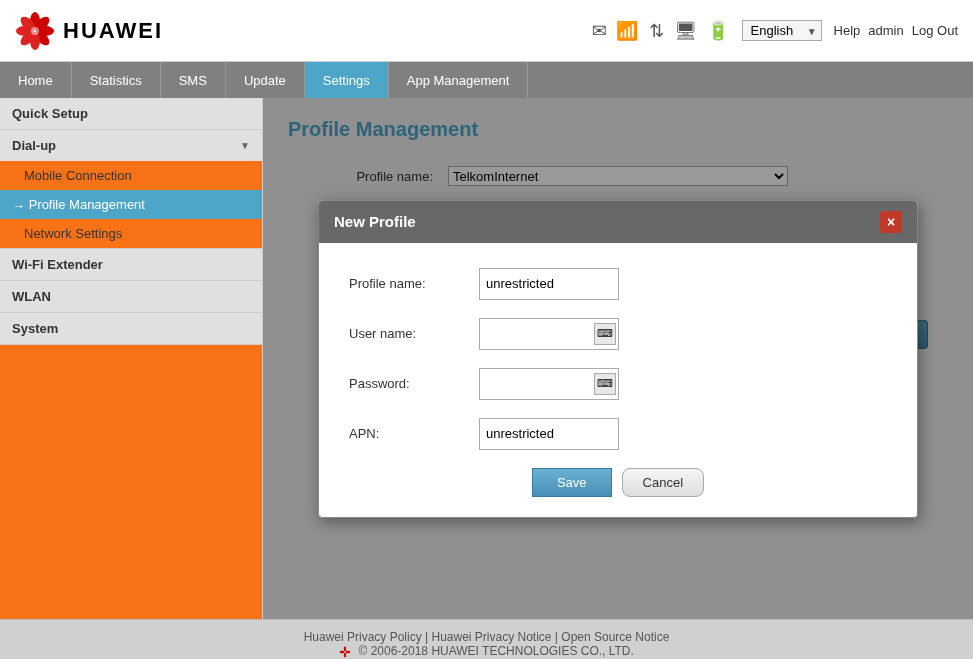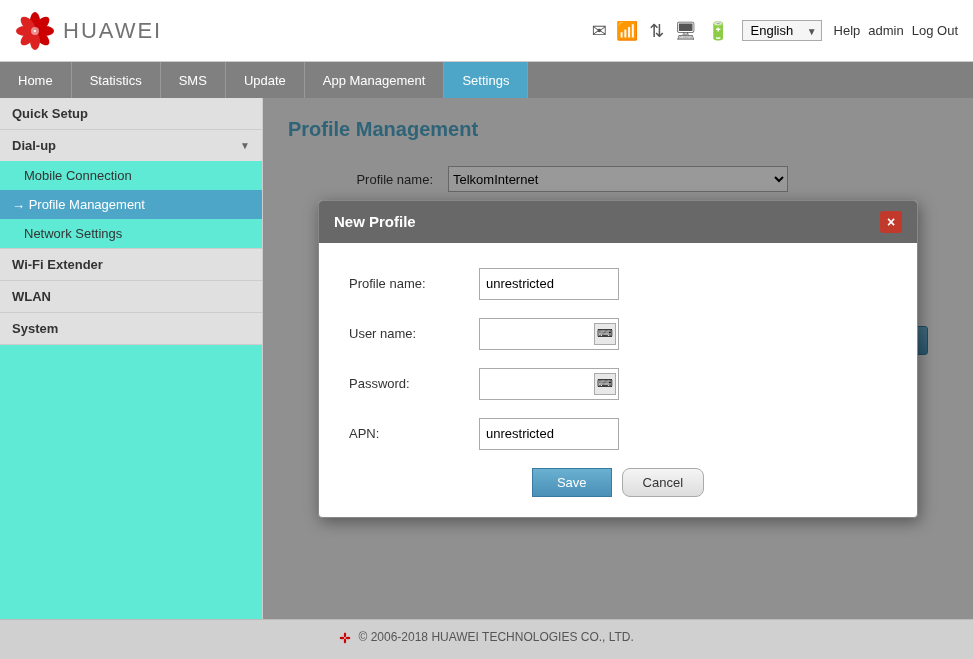--- a/index.html
+++ b/index.html
@@ -10,21 +10,21 @@
       background: #fff;
       display: flex;
       align-items: center;
       justify-content: space-between;
       padding: 5px 15px;
       border-bottom: 1px solid #ccc;
       height: 62px;
     }
     #logo-area { display: flex; align-items: center; gap: 8px; }
     #logo-flower { width: 40px; height: 40px; }
-    #logo-text { font-size: 22px; font-weight: normal; color: #737373; letter-spacing: 2px; }
+    #logo-text { font-size: 22px; font-weight: bold; color: #000000; letter-spacing: 2px; }
     #top-right { display: flex; align-items: center; gap: 12px; }
     #lang-select-wrap { position: relative; display: inline-block; }
     #lang-select {
       appearance: none;
       -webkit-appearance: none;
       border: 1px solid #aaa;
       background: #f5f5f5;
       padding: 2px 22px 2px 8px;
       font-size: 13px;
       cursor: pointer;
@@ -52,21 +52,21 @@
       user-select: none;
     }
     .nav-item.active { background: #4da6c8; color: #fff; }
 
     
     #main-layout { display: flex; min-height: calc(659px - 62px - 36px - 40px); }
 
     
     #sidebar {
       width: 263px;
-      background: #5eead4;
+      background: #f97316;
       border-right: 1px solid #ccc;
       flex-shrink: 0;
     }
     .sidebar-section {
       border-bottom: 1px solid #ccc;
     }
     .sidebar-section-header {
       background: #e0e0e0;
       padding: 8px 12px;
       font-weight: bold;
@@ -115,21 +115,21 @@
     .form-input {
       width: 340px;
       height: 26px;
       border: 1px solid #aaa;
       background: #fff;
       padding: 0 6px;
       font-size: 13px;
     }
     .form-select {
       width: 340px;
-      height: 26px;
+      height: 20px;
       border: 1px solid #aaa;
       background: #fff;
       font-size: 13px;
     }
 
     
     .button-row {
       display: flex;
       gap: 10px;
       margin-top: 10px;
@@ -297,22 +297,22 @@
       <span>Log Out</span>
     </div>
   </div>
 </div>
 
 <div id="nav-bar">
   <div class="nav-item">Home</div>
   <div class="nav-item">Statistics</div>
   <div class="nav-item">SMS</div>
   <div class="nav-item">Update</div>
+  <div class="nav-item active">Settings</div>
   <div class="nav-item">App Management</div>
-  <div class="nav-item active">Settings</div>
 </div>
 
 <div id="main-layout">
 
   <div id="sidebar">
     <div class="sidebar-section">
       <div class="sidebar-section-header">Quick Setup</div>
     </div>
     <div class="sidebar-section">
       <div class="sidebar-section-header collapsible">
@@ -402,20 +402,27 @@
             <button class="btn-save">Save</button>
             <button class="btn-cancel">Cancel</button>
           </div>
         </div>
       </div>
     </div>
   </div>
 </div>
 
 <div id="footer">
+  <div>
+    <a href="#">Huawei Privacy Policy</a>
+    <span> | </span>
+    <a href="#">Huawei Privacy Notice</a>
+    <span> | </span>
+    <a href="#">Open Source Notice</a>
+  </div>
   <div>
     <svg width="12" height="12" viewBox="0 0 40 40" style="vertical-align:middle;margin-right:4px">
       <ellipse cx="20" cy="10" rx="4" ry="8" fill="#cc0000" transform="rotate(0 20 20)"></ellipse>
       <ellipse cx="20" cy="10" rx="4" ry="8" fill="#cc0000" transform="rotate(90 20 20)"></ellipse>
       <ellipse cx="20" cy="10" rx="4" ry="8" fill="#cc0000" transform="rotate(180 20 20)"></ellipse>
       <ellipse cx="20" cy="10" rx="4" ry="8" fill="#cc0000" transform="rotate(270 20 20)"></ellipse>
     </svg>
     <span>© 2006-2018 HUAWEI TECHNOLOGIES CO., LTD.</span>
   </div>
 </div>

